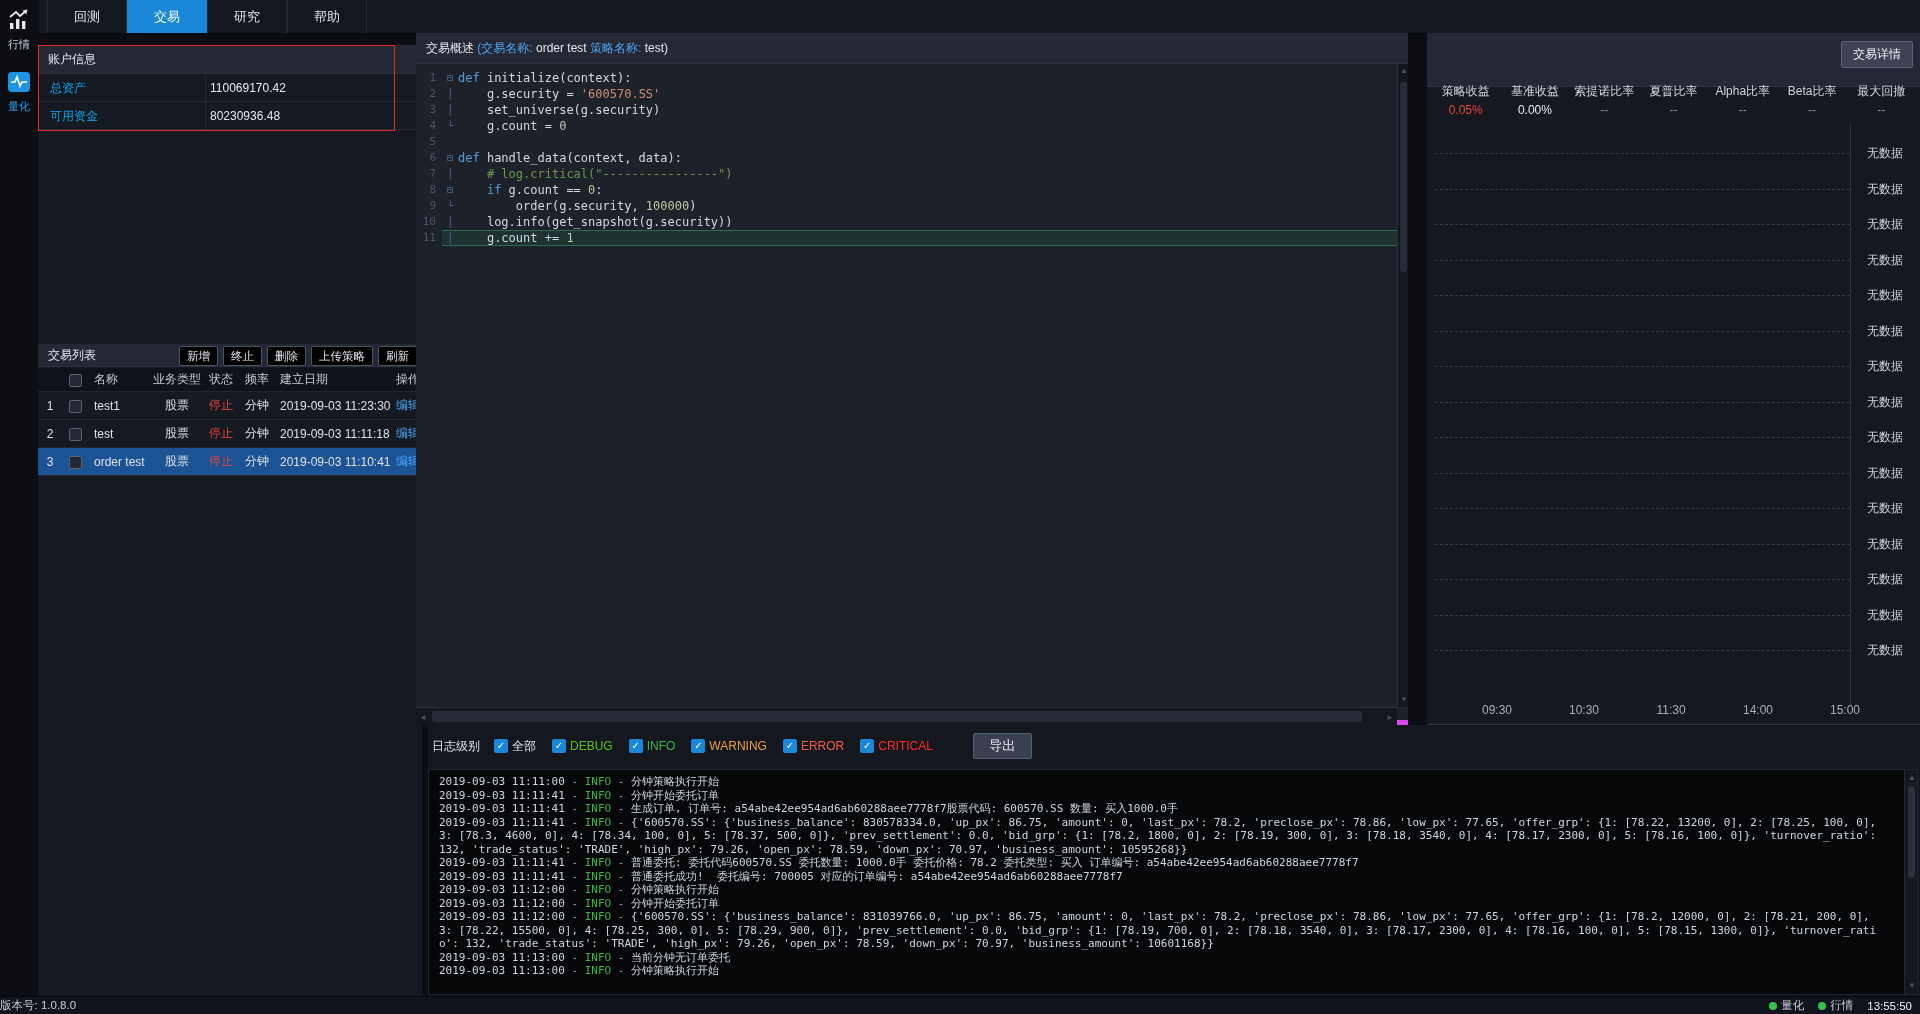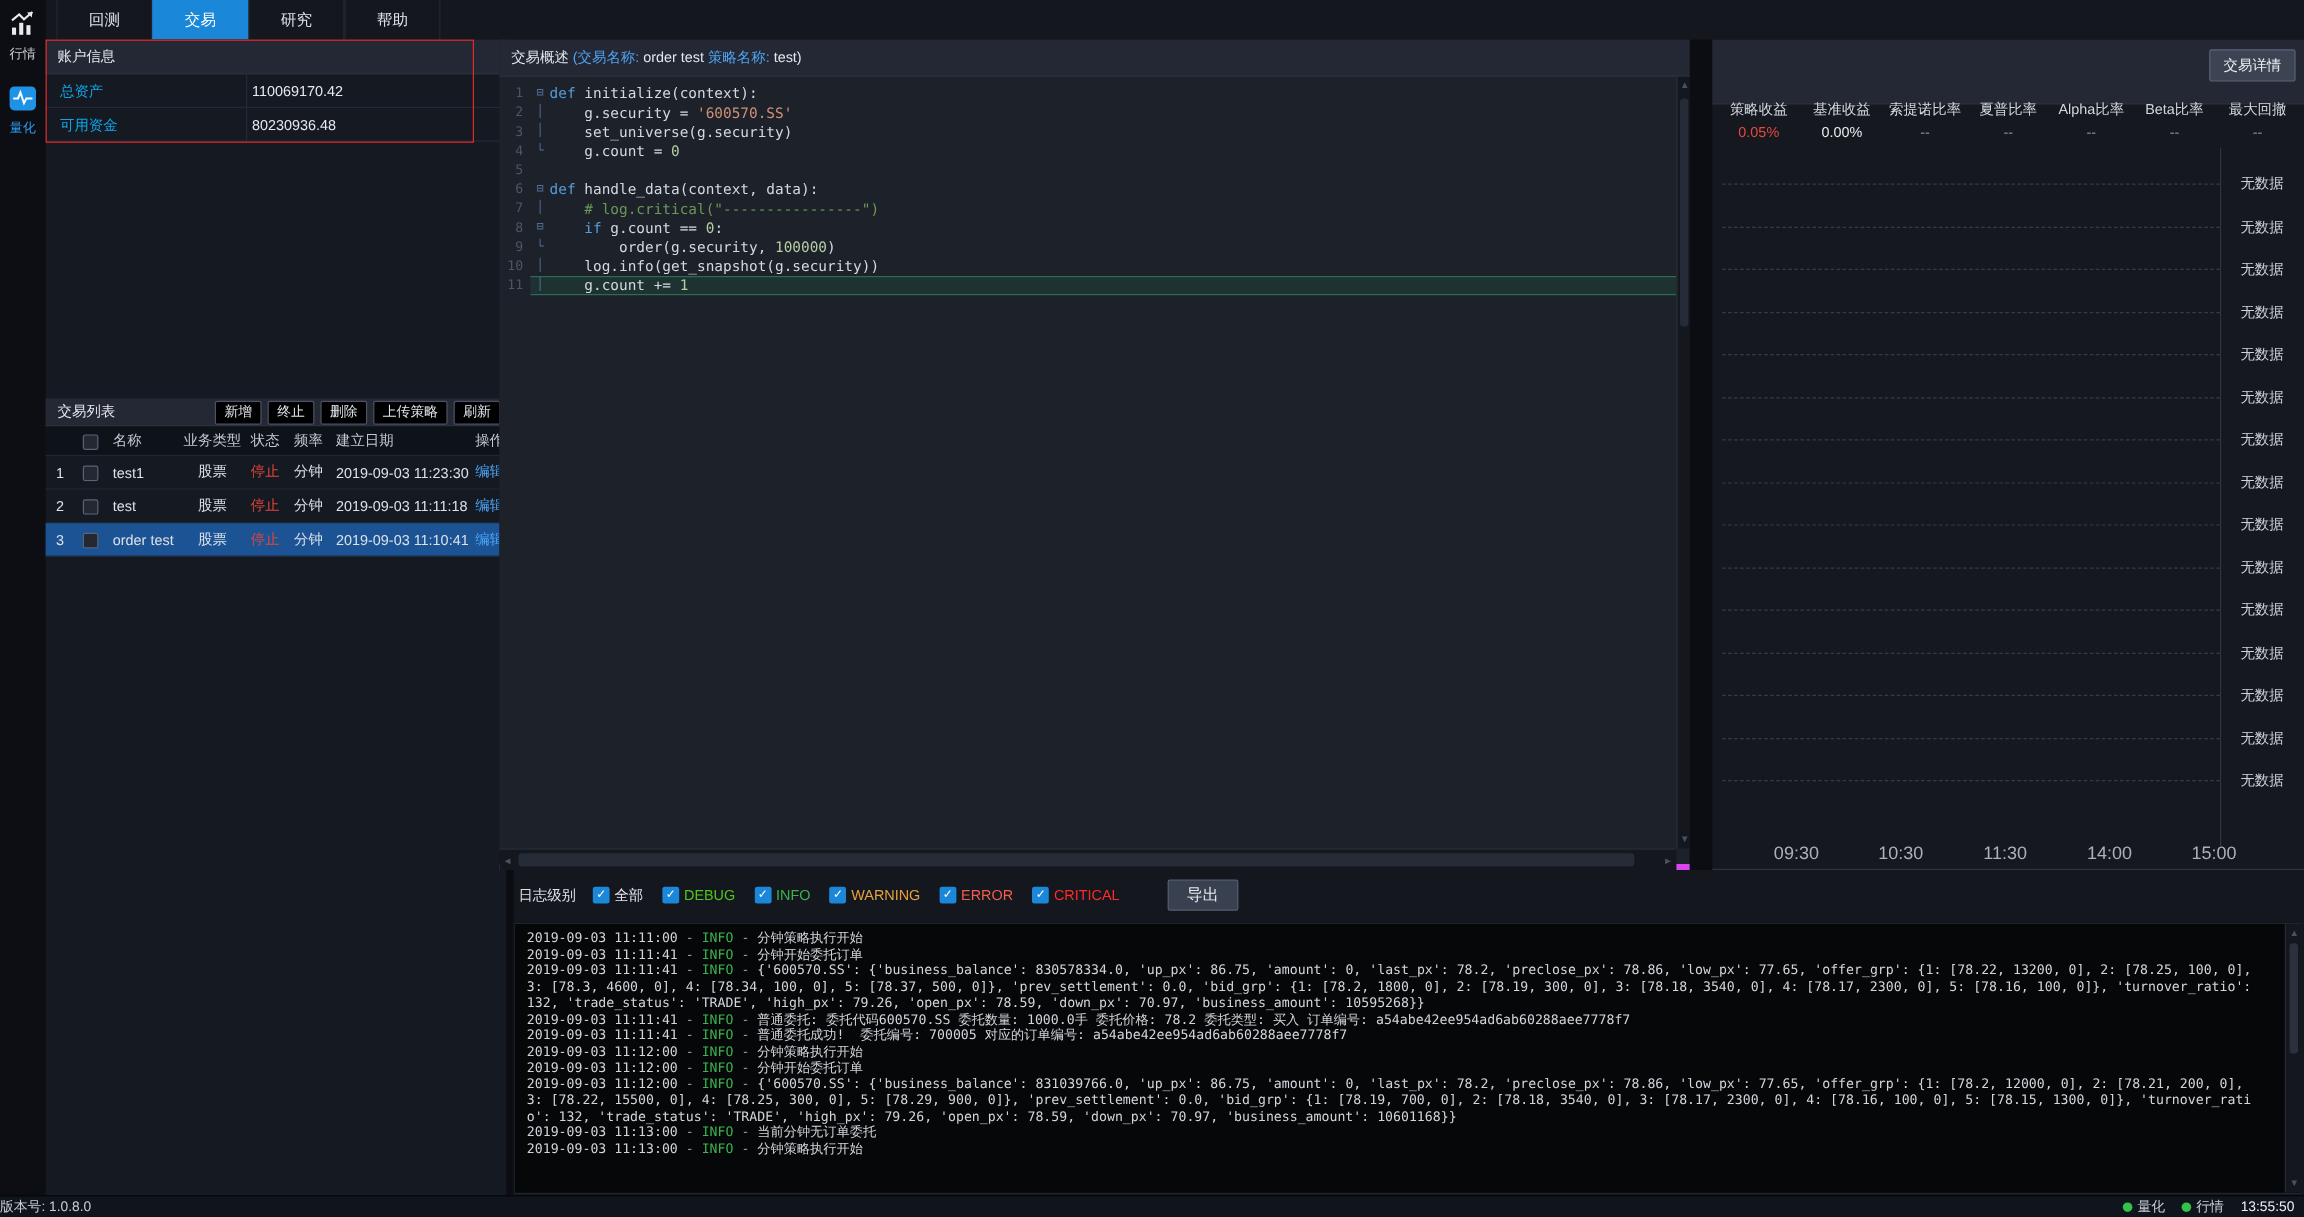--- a/index.html
+++ b/index.html
@@ -14,21 +14,21 @@
   .side-item.active .lbl { color:#2f9bf0; }
 
   
   #menubar { left:38px; top:0; width:1882px; height:33px; background:#14171e; }
   #menu-tabs { position:absolute; left:9px; top:0; height:33px; display:flex; }
   .menu-tab { width:80px; height:33px; line-height:33px; text-align:center; font-size:13px;
               color:#dde1e8; border-right:1px solid #232831; border-left:1px solid #232831; cursor:pointer; }
   .menu-tab.active { background:#1b87d9; color:#fff; border-color:#1b87d9; }
 
   
-  #left-panel { left:38px; top:33px; width:384px; height:963px; background:#151922; }
+  #left-panel { left:38px; top:45px; width:384px; height:963px; background:#151922; }
   .hdr-bar { background:#232834; border-bottom:1px solid #2a303c; color:#e3e6ec; }
   #account-hdr { position:absolute; left:0; top:0; width:100%; height:29px; line-height:29px; padding-left:10px; }
   #account-rows { position:absolute; left:0; top:29px; width:100%; }
   .acc-row { height:28px; line-height:28px; border-bottom:1px solid #242a35; position:relative; }
   .acc-row .a-lbl { position:absolute; left:12px; color:#0ea5e9; }
   .acc-row .a-val { position:absolute; left:172px; color:#e6e9ef; }
   .acc-row .a-div { position:absolute; left:167px; top:0; bottom:0; width:1px; background:#242a35; }
   #account-redbox { position:absolute; left:0; top:0; width:357px; height:86px;
                     border:1px solid #e02b2b; pointer-events:none; }
 
@@ -77,21 +77,21 @@
   .m-item { flex:1; text-align:center; }
   .m-item .m-lbl { font-size:12px; color:#d3d7df; }
   .m-item .m-val { font-size:12px; margin-top:3px; color:#8b93a1; }
   #chart-rows { position:absolute; left:0; top:0; width:100%; height:100%; }
   .grid-row { position:absolute; left:0; width:100%; height:0; }
   .grid-row .dash { position:absolute; left:8px; width:415px; top:0; border-top:1px dashed #343b47; }
   .grid-row .nd { position:absolute; left:426px; width:64px; text-align:center; top:-8px;
                   font-size:12px; color:#ced3da; }
   #vaxis { position:absolute; left:423px; top:90px; height:582px; width:1px; background:#2e3340; }
   #x-axis { position:absolute; left:0; top:670px; width:100%; height:16px; }
-  .x-tick { position:absolute; transform:translateX(-50%); color:#aab0bc; font-size:15px; }
+  .x-tick { position:absolute; transform:translateX(-50%); color:#aab0bc; font-size:12px; }
 
   
   #log-section { left:428px; top:725px; width:1492px; height:271px; background:#14171e; }
   #log-filterrow { position:absolute; left:4px; top:8px; height:26px; display:flex; align-items:center; }
   #log-level-lbl { color:#dfe3ea; margin-right:14px; }
   .flt { display:flex; align-items:center; margin-right:16px; cursor:pointer; }
   .flt .cbx { width:14px; height:14px; background:#1b87d9; border-radius:2px; color:#fff; font-size:10px;
               line-height:14px; text-align:center; margin-right:4px; }
   #export-btn { margin-left:24px; background:#39404f; border:1px solid #555f72; color:#e6e9ef;
                 padding:3px 15px; border-radius:2px; cursor:pointer; }
@@ -428,20 +428,21 @@
           <span class="cbx">✓</span>
           <span style="color: rgb(255, 43, 43);">CRITICAL</span>
         </span>
       </span>
     <button id="export-btn">导出</button>
   </div>
   <div id="log-box">
     <div id="log-entries">
         <div class="log-e"><span>2019-09-03 11:11:00</span><span class="sp"> - </span><span class="lv">INFO</span><span class="sp"> - </span><span>分钟策略执行开始</span></div>
         <div class="log-e"><span>2019-09-03 11:11:41</span><span class="sp"> - </span><span class="lv">INFO</span><span class="sp"> - </span><span>分钟开始委托订单</span></div>
+        <div class="log-e"><span>2019-09-03 11:11:41</span><span class="sp"> - </span><span class="lv">INFO</span><span class="sp"> - </span><span>生成订单, 订单号: a54abe42ee954ad6ab60288aee7778f7股票代码: 600570.SS 数量: 买入1000.0手</span></div>
         <div class="log-e"><span>2019-09-03 11:11:41</span><span class="sp"> - </span><span class="lv">INFO</span><span class="sp"> - </span><span>{'600570.SS': {'business_balance': 830578334.0, 'up_px': 86.75, 'amount': 0, 'last_px': 78.2, 'preclose_px': 78.86, 'low_px': 77.65, 'offer_grp': {1: [78.22, 13200, 0], 2: [78.25, 100, 0], 3: [78.3, 4600, 0], 4: [78.34, 100, 0], 5: [78.37, 500, 0]}, 'prev_settlement': 0.0, 'bid_grp': {1: [78.2, 1800, 0], 2: [78.19, 300, 0], 3: [78.18, 3540, 0], 4: [78.17, 2300, 0], 5: [78.16, 100, 0]}, 'turnover_ratio': 132, 'trade_status': 'TRADE', 'high_px': 79.26, 'open_px': 78.59, 'down_px': 70.97, 'business_amount': 10595268}}</span></div>
         <div class="log-e"><span>2019-09-03 11:11:41</span><span class="sp"> - </span><span class="lv">INFO</span><span class="sp"> - </span><span>普通委托: 委托代码600570.SS 委托数量: 1000.0手 委托价格: 78.2 委托类型: 买入 订单编号: a54abe42ee954ad6ab60288aee7778f7</span></div>
         <div class="log-e"><span>2019-09-03 11:11:41</span><span class="sp"> - </span><span class="lv">INFO</span><span class="sp"> - </span><span>普通委托成功!  委托编号: 700005 对应的订单编号: a54abe42ee954ad6ab60288aee7778f7</span></div>
         <div class="log-e"><span>2019-09-03 11:12:00</span><span class="sp"> - </span><span class="lv">INFO</span><span class="sp"> - </span><span>分钟策略执行开始</span></div>
         <div class="log-e"><span>2019-09-03 11:12:00</span><span class="sp"> - </span><span class="lv">INFO</span><span class="sp"> - </span><span>分钟开始委托订单</span></div>
         <div class="log-e"><span>2019-09-03 11:12:00</span><span class="sp"> - </span><span class="lv">INFO</span><span class="sp"> - </span><span>{'600570.SS': {'business_balance': 831039766.0, 'up_px': 86.75, 'amount': 0, 'last_px': 78.2, 'preclose_px': 78.86, 'low_px': 77.65, 'offer_grp': {1: [78.2, 12000, 0], 2: [78.21, 200, 0], 3: [78.22, 15500, 0], 4: [78.25, 300, 0], 5: [78.29, 900, 0]}, 'prev_settlement': 0.0, 'bid_grp': {1: [78.19, 700, 0], 2: [78.18, 3540, 0], 3: [78.17, 2300, 0], 4: [78.16, 100, 0], 5: [78.15, 1300, 0]}, 'turnover_ratio': 132, 'trade_status': 'TRADE', 'high_px': 79.26, 'open_px': 78.59, 'down_px': 70.97, 'business_amount': 10601168}}</span></div>
         <div class="log-e"><span>2019-09-03 11:13:00</span><span class="sp"> - </span><span class="lv">INFO</span><span class="sp"> - </span><span>当前分钟无订单委托</span></div>
         <div class="log-e"><span>2019-09-03 11:13:00</span><span class="sp"> - </span><span class="lv">INFO</span><span class="sp"> - </span><span>分钟策略执行开始</span></div>
       </div>
     <div id="log-sbar">

